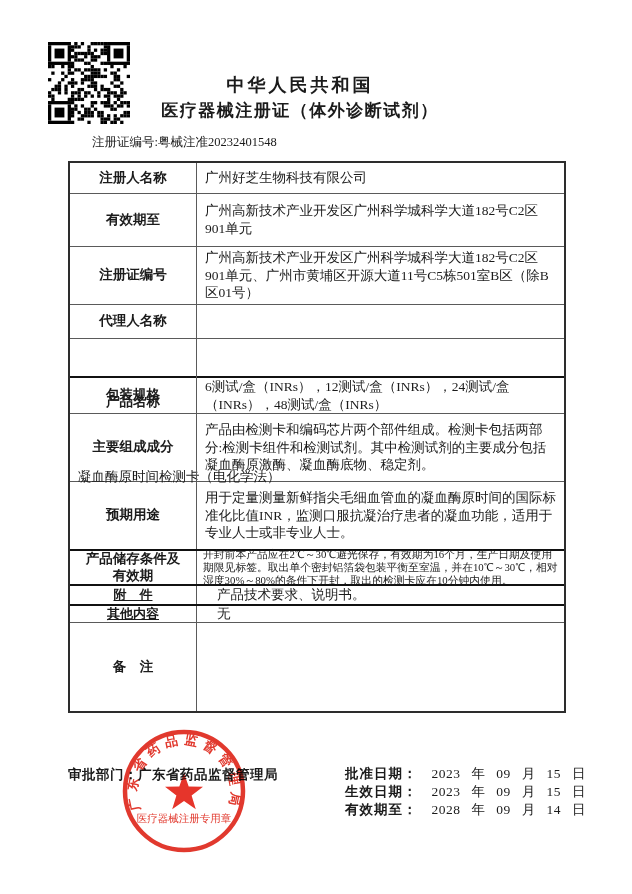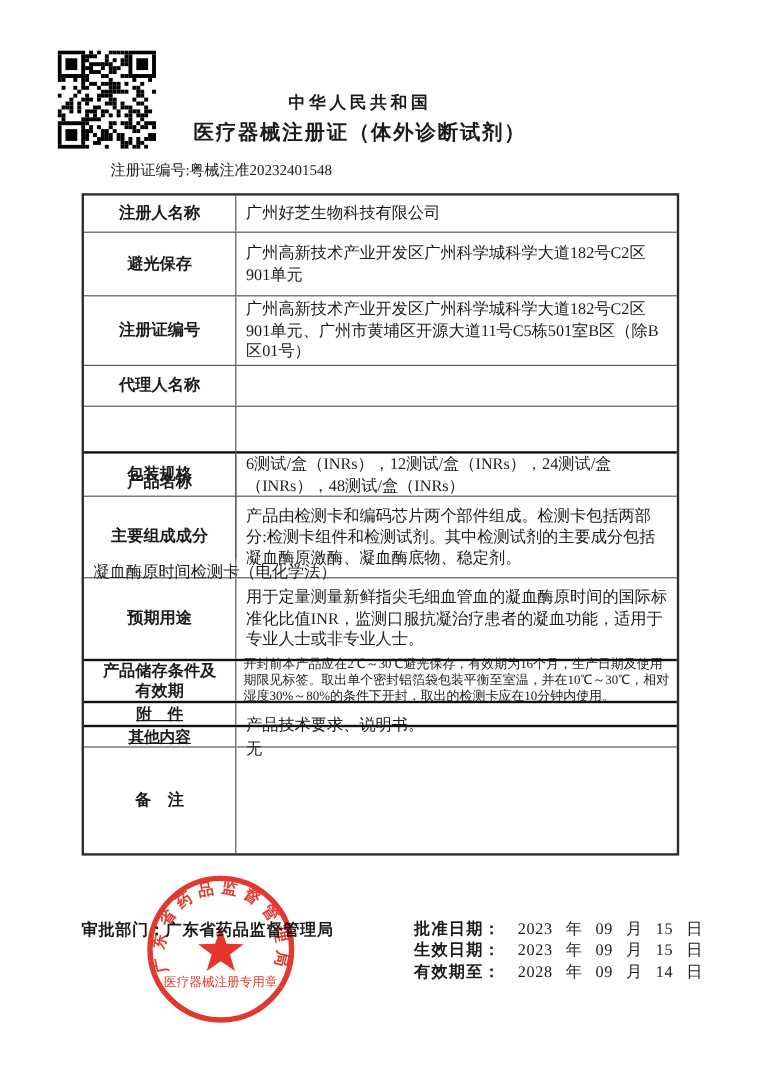--- a/index.html
+++ b/index.html
@@ -4,37 +4,37 @@
 <style>
   html,body{margin:0;padding:0;background:#ffffff;}
   body{width:632px;height:894px;font-family:"Liberation Sans",sans-serif;color:#1b1b1b;}
   .page{position:relative;width:632px;height:894px;background:#fff;overflow:hidden;}
 
   
   .qr{position:absolute;left:48px;top:42px;width:82px;height:82px;}
 
   
   .title-block{position:absolute;left:20px;top:72px;width:560px;text-align:center;}
-  .title-line1{font-size:14px;font-weight:bold;letter-spacing:3px;line-height:26px;}
+  .title-line1{font-size:18px;font-weight:bold;letter-spacing:3px;line-height:26px;}
   .title-line2{font-size:17px;font-weight:bold;letter-spacing:1.5px;line-height:26px;}
   .cert-no{position:absolute;left:92px;top:134px;font-size:12.5px;font-family:"Liberation Serif",serif;}
 
   
   .cert-table{position:absolute;left:68px;top:161px;width:494px;border:2px solid #2d2d2d;background:#fff;}
   .row{display:flex;box-sizing:border-box;border-top:1px solid #5a5a5a;}
   .row.first{border-top:none;}
   .row.thick{border-top:2px solid #111;}
   .cell-label{flex:0 0 127px;width:127px;border-right:1px solid #5a5a5a;display:flex;align-items:center;justify-content:center;text-align:center;font-weight:bold;font-size:13.5px;line-height:1.25;white-space:pre-line;box-sizing:border-box;}
   .cell-value{flex:1;display:flex;align-items:center;padding:2px 8px;font-family:Liberation Serif, serif;font-size:13.5px;line-height:1.32;box-sizing:border-box;}
   .r0{height:30px;} .r1{height:53px;} .r2{height:58px;} .r3{height:34px;}
   .r4{height:35px;} .r5{height:38px;flex-direction:column;} .r6{height:37px;} .r7{height:68px;}
   .r8{height:68px;} .r9{height:35px;} .r10{height:20px;} .r11{height:18px;}
   .r12{height:89px;gap:12px;}
   .r9 .cell-value{font-size:10.8px;line-height:1.18;padding:1px 6px;}
-  .r10 .cell-value,.r11 .cell-value{padding:18px 8px;}
+  .r10 .cell-value,.r11 .cell-value{padding:0 8px;margin-left:12px;}
   .r10 .cell-label,.r11 .cell-label{font-size:13px;text-decoration:underline;}
 
   
   .approval{position:absolute;left:68px;top:766px;font-size:13.5px;font-weight:bold;letter-spacing:0.5px;}
   .dates{position:absolute;left:345px;top:765px;}
   .date-row{display:flex;height:18px;line-height:18px;font-size:13.5px;}
   .date-label{font-weight:bold;letter-spacing:1px;}
   .date-value{font-family:"Liberation Serif",serif;margin-left:14px;word-spacing:7px;letter-spacing:0.5px;}
 
   
@@ -283,21 +283,21 @@
   </div>
 
   <div class="cert-no">注册证编号:粤械注准20232401548</div>
 
   <div class="cert-table">
     <div class="row first r0">
       <div class="cell-label">注册人名称</div>
       <div class="cell-value">广州好芝生物科技有限公司</div>
     </div>
     <div class="row r1">
-      <div class="cell-label">避光保存</div>
+      <div class="cell-label">有效期至</div>
       <div class="cell-value">广州高新技术产业开发区广州科学城科学大道182号C2区901单元</div>
     </div>
     <div class="row r2">
       <div class="cell-label">注册证编号</div>
       <div class="cell-value">广州高新技术产业开发区广州科学城科学大道182号C2区901单元、广州市黄埔区开源大道11号C5栋501室B区（除B区01号）</div>
     </div>
     <div class="row r3">
       <div class="cell-label">代理人名称</div>
       <div class="cell-value"></div>
     </div>

